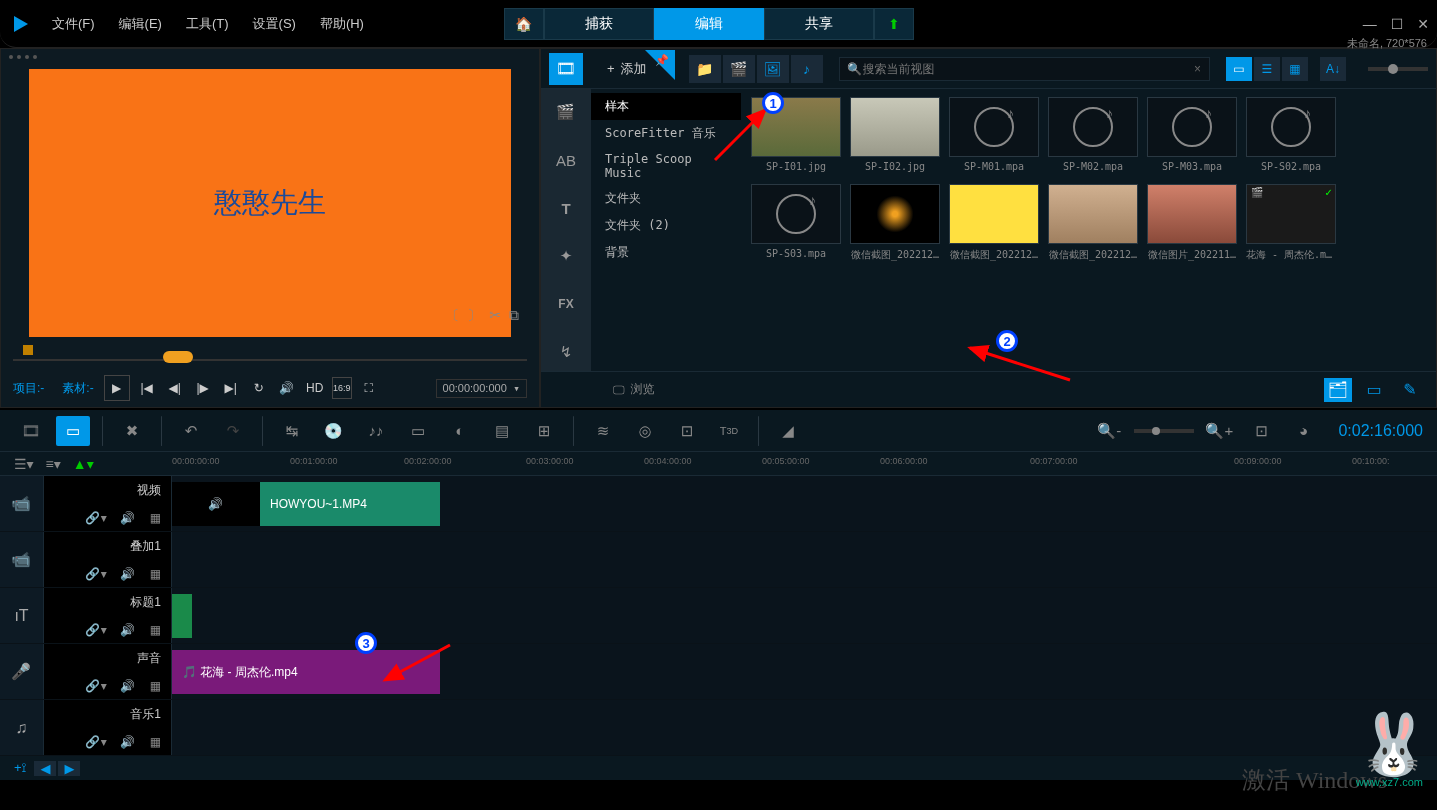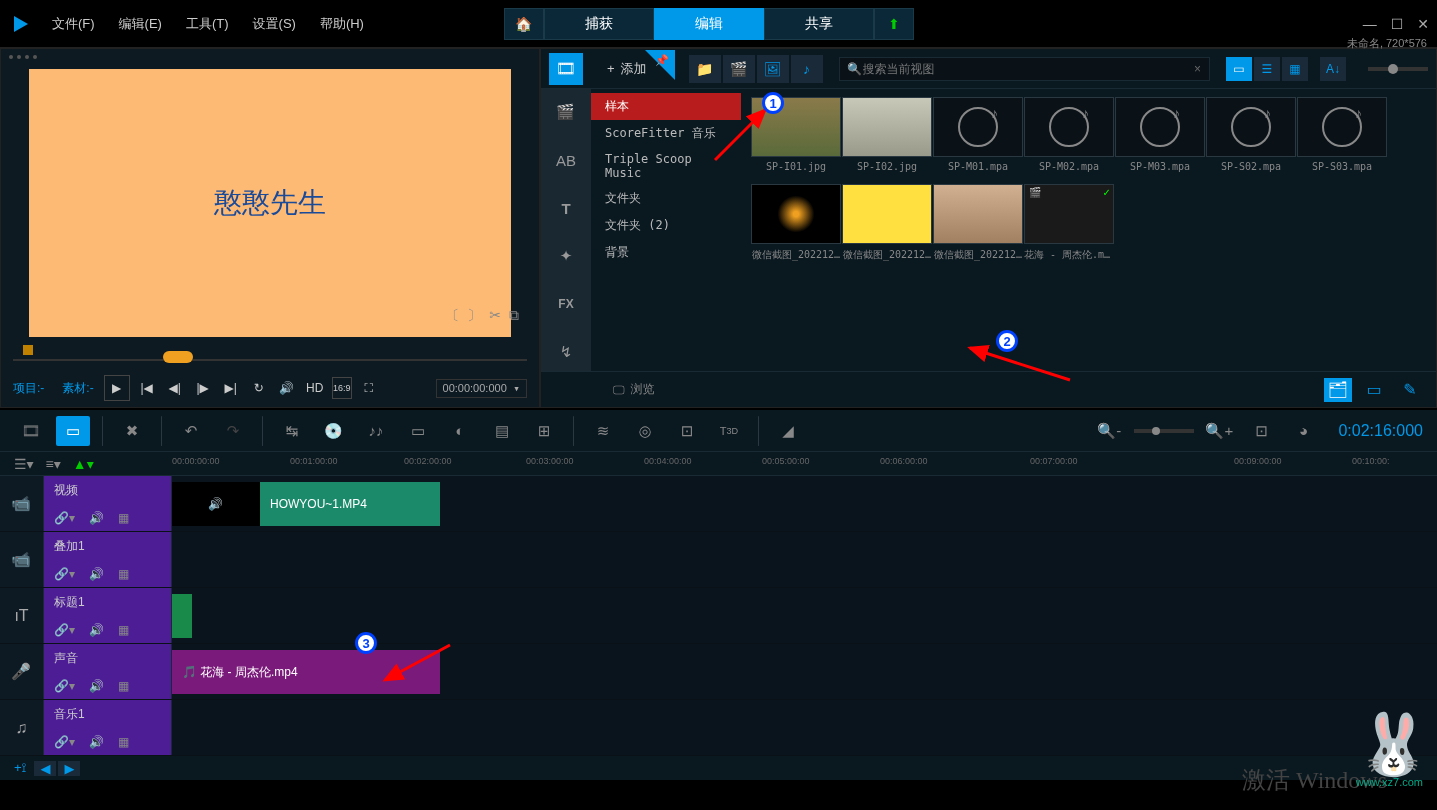--- a/index.html
+++ b/index.html
@@ -1,39 +1,39 @@
 <!DOCTYPE html>
 <html><head>
 <meta charset="utf-8">
 <style>
 * { margin: 0; padding: 0; box-sizing: border-box; font-family: "Microsoft YaHei", sans-serif; }
 body { background: #000; color: #aaa; width: 1437px; height: 810px; overflow: hidden; position: relative; }
 
 
-.menubar { height: 48px; background: #000; display: flex; align-items: center; padding: 0 8px; border-bottom: 1px solid #222; }
+.menubar { height: 48px; background: #000; display: flex; align-items: center; padding: 0 8px; border-bottom: 1px solid #222; border-radius: 16px; }
 .logo { width: 24px; height: 24px; margin-right: 20px; }
 .menu-items { display: flex; gap: 24px; font-size: 13px; }
 .menu-item { color: #ccc; cursor: pointer; }
 .tabs-center { display: flex; margin-left: 140px; }
 .ctab { width: 110px; height: 32px; display: flex; align-items: center; justify-content: center; color: #fff; font-size: 14px; background: #0a2838; border: 1px solid #1a3a4a; cursor: pointer; }
 .ctab.home { width: 40px; }
 .ctab.active { background: #0098e8; border-color: #0098e8; }
 .ctab.upload { width: 40px; background: #0a2838; }
 .window-controls { margin-left: auto; display: flex; gap: 14px; align-items: center; }
 .wc { color: #aaa; cursor: pointer; font-size: 14px; }
 .doc-info { position: absolute; right: 10px; top: 36px; font-size: 11px; color: #888; }
 
 
 .content { display: flex; height: 360px; }
 
 
 .preview-panel { width: 540px; background: #0d1a22; border: 1px solid #222; display: flex; flex-direction: column; }
 .preview-dots { display: flex; gap: 4px; padding: 6px 8px; }
 .dot { width: 4px; height: 4px; background: #555; border-radius: 50%; }
-.preview-video { flex: 1; margin: 4px 28px; background: #fdba74; display: flex; align-items: center; justify-content: center; position: relative; }
+.preview-video { flex: 1; margin: 4px 28px; background: #f97316; display: flex; align-items: center; justify-content: center; position: relative; }
 .preview-text { color: #1a4a9a; font-size: 28px; font-family: "SimSun", serif; }
 .scrubber { height: 20px; position: relative; margin: 4px 12px; }
 .scrub-mark { position: absolute; left: 10px; top: 0; width: 10px; height: 10px; background: #c08000; }
 .scrub-line { position: absolute; left: 0; right: 0; top: 14px; height: 2px; background: #333; }
 .scrub-handle { position: absolute; left: 150px; top: 6px; width: 30px; height: 12px; background: #f0a020; border-radius: 6px; }
 .preview-controls { display: flex; align-items: center; padding: 6px 12px; gap: 10px; }
 .pc-left { display: flex; flex-direction: row; font-size: 12px; color: #0098e8; gap: 18px; }
 .pc-btns { display: flex; gap: 6px; align-items: center; }
 .pc-btn { width: 22px; height: 22px; display: flex; align-items: center; justify-content: center; color: #ccc; cursor: pointer; font-size: 12px; }
 .play-btn { width: 26px; height: 26px; border: 1px solid #444; }
@@ -57,23 +57,23 @@
 .view-btn.active { background: #0098e8; color: #fff; }
 .vol-slider { width: 60px; height: 4px; background: #333; margin-left: 18px; position: relative; }
 .vol-knob { width: 10px; height: 10px; background: #888; border-radius: 50%; position: absolute; left: 20px; top: -3px; }
 
 .lib-body { flex: 1; display: flex; overflow: hidden; }
 .lib-sidebar { width: 50px; background: #1a2832; display: flex; flex-direction: column; align-items: center; padding-top: 8px; gap: 18px; }
 .ls-icon { width: 30px; height: 30px; display: flex; align-items: center; justify-content: center; color: #999; cursor: pointer; font-size: 15px; }
 
 .lib-tree { width: 150px; background: #0a1820; padding: 4px 0; }
 .tree-item { padding: 5px 14px; font-size: 12px; color: #bbb; cursor: pointer; font-family: "SimSun", monospace; }
-.tree-item.selected { background: #b91c1c; color: #fff; }
-
-.lib-grid { flex: 1; padding: 8px 10px; display: flex; flex-wrap: wrap; gap: 12px 1px; align-content: flex-start; overflow: hidden; }
+.tree-item.selected { background: #000000; color: #fff; }
+
+.lib-grid { flex: 1; padding: 8px 10px; display: flex; flex-wrap: wrap; gap: 12px 9px; align-content: flex-start; overflow: hidden; }
 .grid-item { width: 90px; display: flex; flex-direction: column; align-items: center; gap: 4px; cursor: pointer; }
 .thumb { width: 90px; height: 60px; background: #1a2832; border: 1px solid #2a3842; display: flex; align-items: center; justify-content: center; position: relative; overflow: hidden; }
 .thumb-label { font-size: 10px; color: #888; font-family: monospace; white-space: nowrap; overflow: hidden; text-overflow: ellipsis; width: 100%; text-align: center; }
 .audio-thumb { background: #0a1218; }
 .disc { width: 40px; height: 40px; border: 2px solid #888; border-radius: 50%; position: relative; }
 .disc::after { content: '♪'; position: absolute; right: -2px; top: -4px; color: #888; font-size: 14px; }
 .checkmark { position: absolute; right: 2px; top: 2px; color: #0f0; font-size: 10px; }
 
 .lib-footer { height: 36px; display: flex; align-items: center; justify-content: flex-end; padding: 0 12px; gap: 8px; border-top: 1px solid #1a2a35; }
 .browse-btn { display: flex; align-items: center; gap: 6px; color: #888; font-size: 12px; cursor: pointer; margin-right: auto; margin-left: 60px; }
@@ -93,21 +93,21 @@
 .tl-ruler { height: 24px; display: flex; background: #0a1820; border-bottom: 1px solid #1a2a35; position: relative; }
 .ruler-controls { width: 172px; display: flex; align-items: center; gap: 12px; padding-left: 14px; }
 .rc-icon { color: #888; font-size: 14px; cursor: pointer; }
 .rc-icon.play { color: #0c0; }
 .ruler-ticks { flex: 1; position: relative; font-size: 9px; color: #666; font-family: monospace; }
 .ruler-tick { position: absolute; top: 4px; }
 
 .tl-tracks { background: #0a1820; }
 .track { height: 56px; display: flex; border-bottom: 1px solid #0a1218; }
 .track-head { width: 44px; background: #0d1a24; display: flex; align-items: center; justify-content: center; border-right: 1px solid #1a2a35; }
-.track-label { width: 128px; background: #4c1d95; padding: 6px 10px; border-right: 1px solid #1a2a35; display: flex; flex-direction: column; justify-content: space-between; }
+.track-label { width: 128px; background: #000000; padding: 6px 10px; border-right: 1px solid #1a2a35; display: flex; flex-direction: column; justify-content: space-between; align-items: flex-end; }
 .track-name { font-size: 12px; color: #ccc; }
 .track-icons { display: flex; gap: 14px; font-size: 12px; color: #888; }
 .track-content { flex: 1; position: relative; background: #0a141c; }
 .clip { position: absolute; top: 6px; height: 44px; display: flex; align-items: center; padding: 0 10px; font-size: 12px; color: #fff; overflow: hidden; }
 .clip-video { background: #1a8a6a; left: 88px; width: 180px; }
 .clip-video-thumb { background: #000; left: 0; width: 88px; display: flex; align-items: center; justify-content: center; color: #c08000; }
 .clip-title { background: #1a8a4a; left: 0; width: 8px; }
 .clip-audio { background: #7a1a7a; left: 0; width: 268px; }
 
 .tl-footer { height: 24px; display: flex; align-items: center; padding: 0 14px; gap: 8px; }
@@ -306,20 +306,24 @@
             <div class="thumb tg4"></div>
             <div class="thumb-label">微信截图_202212…</div>
           </div>
           <div class="grid-item">
             <div class="thumb tg5"></div>
             <div class="thumb-label">微信截图_202212…</div>
           </div>
           <div class="grid-item">
             <div class="thumb tg6"></div>
             <div class="thumb-label">微信截图_202212…</div>
+          </div>
+          <div class="grid-item">
+            <div class="thumb tg7"></div>
+            <div class="thumb-label">微信图片_202211…</div>
           </div>
           <div class="grid-item">
             <div class="thumb tg8">
               <span style="position: absolute; left: 4px; top: 2px; font-size: 10px;">🎬</span>
               <span class="checkmark">✓</span>
             </div>
             <div class="thumb-label">花海 - 周杰伦.mp4</div>
           </div>
         </div>
     </div>

